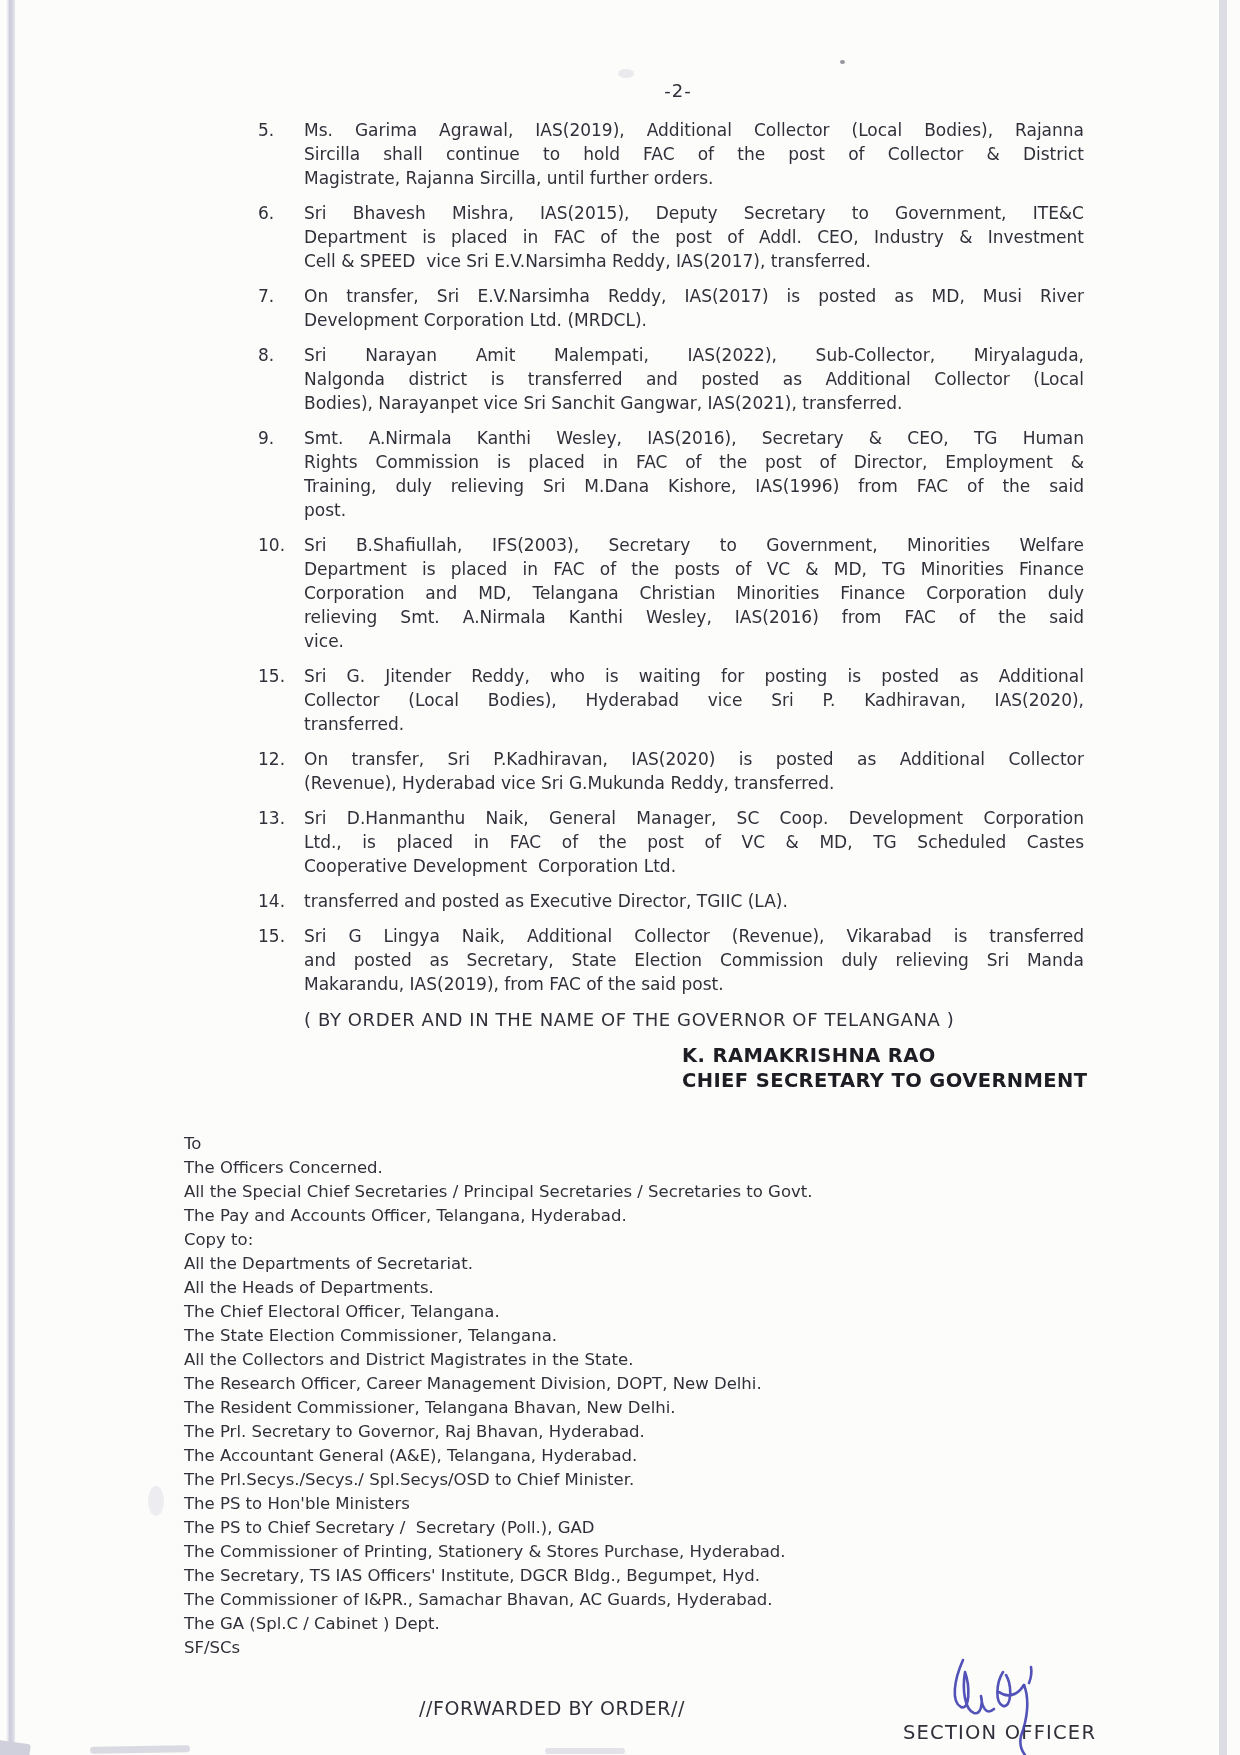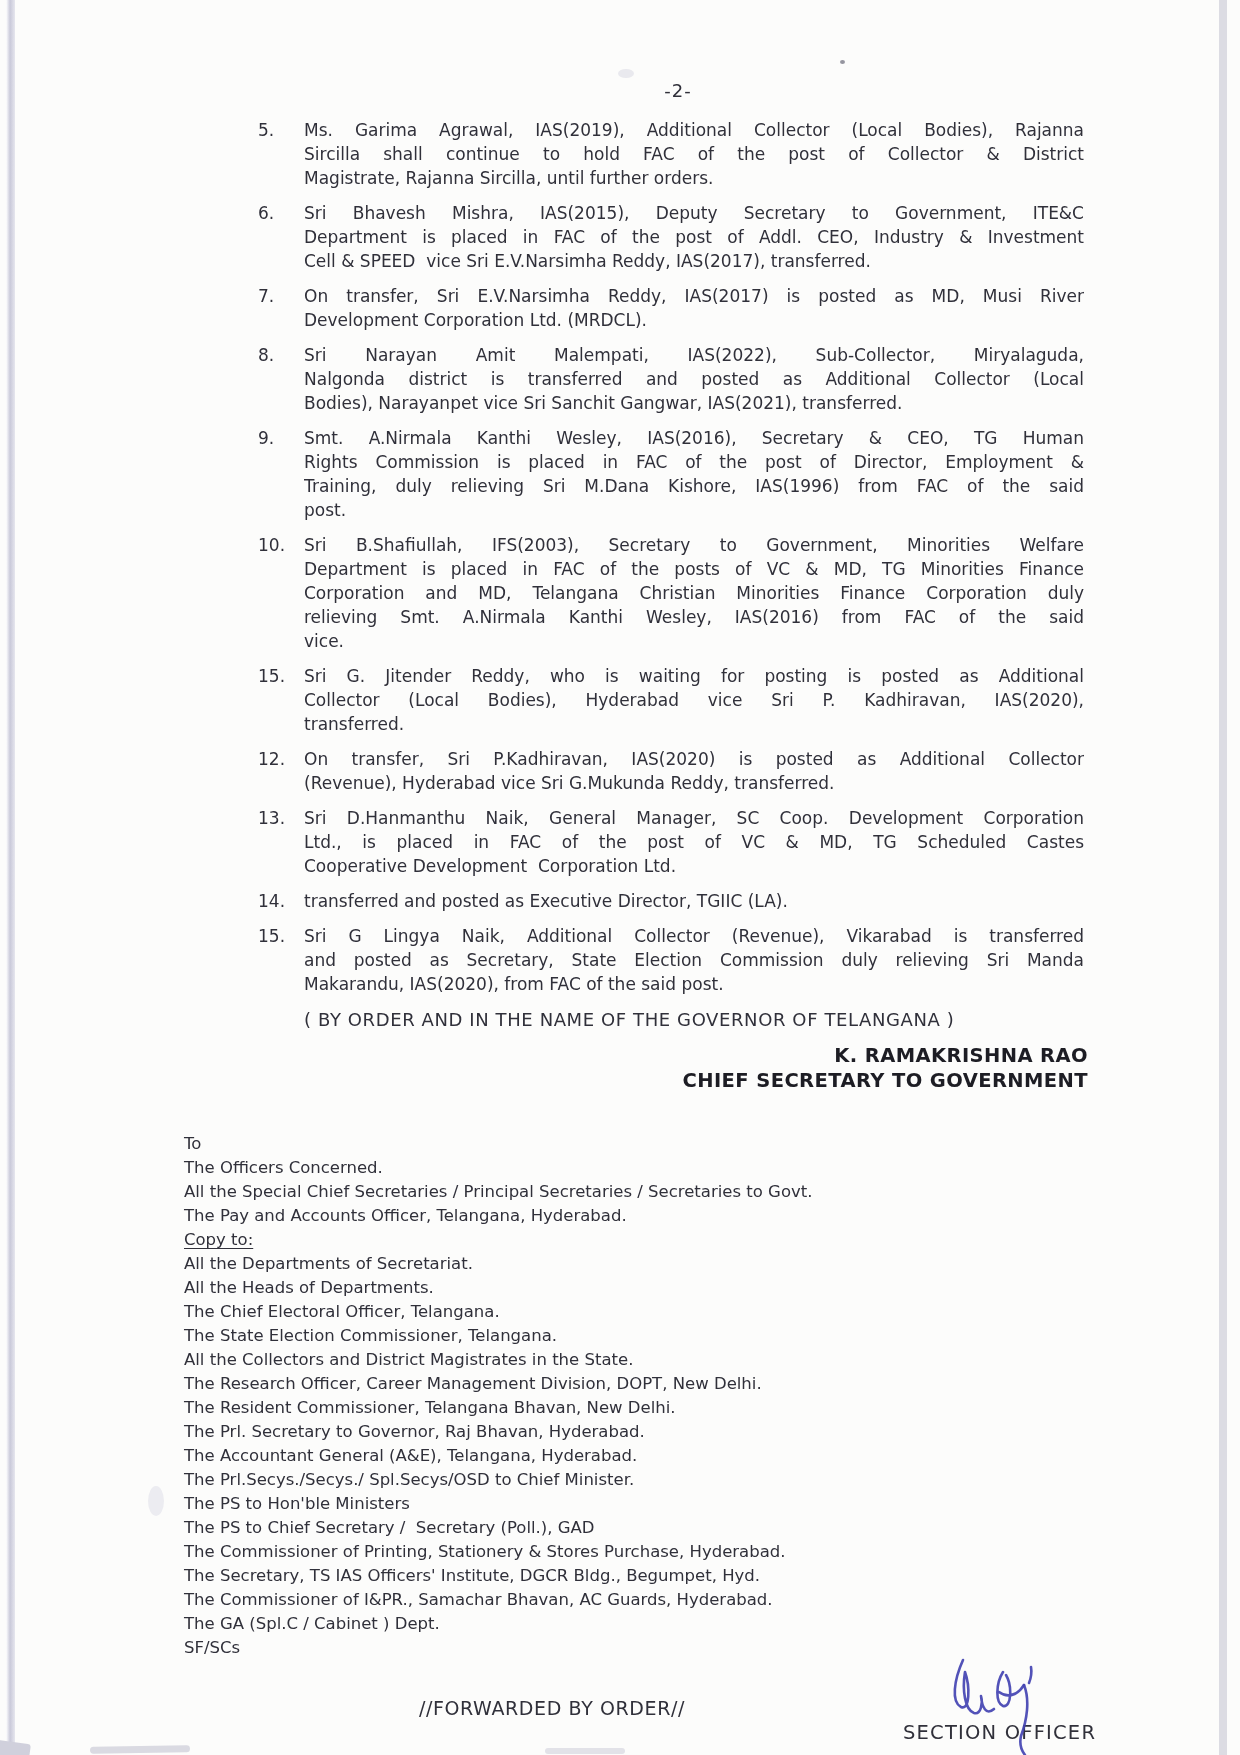--- a/index.html
+++ b/index.html
@@ -22,27 +22,27 @@
 
   
   .content-flow{position:absolute;left:258px;top:118px;width:826px;}
   .order-item{display:flex;margin-bottom:11px;}
   .order-num{width:46px;flex:0 0 46px;font-size:17px;line-height:24px;}
   .order-lines{width:780px;flex:0 0 780px;}
   .jline{font-size:17px;line-height:24px;height:24px;text-align:justify;text-align-last:justify;overflow:hidden;}
   .jline.last{text-align-last:left;white-space:pre;}
 
   .by-order{margin-left:46px;margin-top:12px;font-size:18px;line-height:24px;letter-spacing:0.6px;white-space:pre;}
-  .signatory{margin-left:424px;width:406px;margin-top:11px;text-align:right;}
+  .signatory{margin-left:424px;width:406px;margin-top:11px;text-align:left;}
   .sig-name,.sig-title{font-weight:bold;font-size:19.5px;line-height:25px;letter-spacing:0.4px;color:#1d1d24;white-space:pre;}
 
   
   .distribution{position:absolute;left:184px;top:1132px;}
   .addr-line{font-size:16.5px;line-height:24px;height:24px;white-space:pre;}
-  .ul{text-decoration:underline;text-underline-offset:3px;}
+  .ul{text-underline-offset:3px;}
 
   .forwarded{position:absolute;left:399px;top:1697px;font-size:19px;letter-spacing:0.6px;white-space:pre;margin-left:20px;}
   .section-officer{position:absolute;left:903px;top:1721px;font-size:19.5px;letter-spacing:1.2px;white-space:pre;}
 
   .signature{position:absolute;left:950px;top:1650px;width:90px;height:105px;overflow:visible;z-index:5;}
   .signature path{fill:none;stroke:#4343b2;stroke-width:2.6;stroke-linecap:round;stroke-linejoin:round;opacity:.92;}
 </style>
 </head>
 <body>
 
@@ -138,21 +138,21 @@
           <div class="order-num">14.</div>
           <div class="order-lines">
             <div class="jline last">transferred and posted as Executive Director, TGIIC (LA).</div>
           </div>
         </div>
         <div class="order-item">
           <div class="order-num">15.</div>
           <div class="order-lines">
             <div class="jline">Sri G Lingya Naik, Additional Collector (Revenue), Vikarabad is transferred</div>
             <div class="jline">and posted as Secretary, State Election Commission duly relieving Sri Manda</div>
-            <div class="jline last">Makarandu, IAS(2020), from FAC of the said post.</div>
+            <div class="jline last">Makarandu, IAS(2019), from FAC of the said post.</div>
           </div>
         </div>
       </div>
 
     <div class="by-order">( BY ORDER AND IN THE NAME OF THE GOVERNOR OF TELANGANA )</div>
 
     <div class="signatory">
       <div class="sig-name">K. RAMAKRISHNA RAO</div>
       <div class="sig-title">CHIEF SECRETARY TO GOVERNMENT</div>
     </div>

